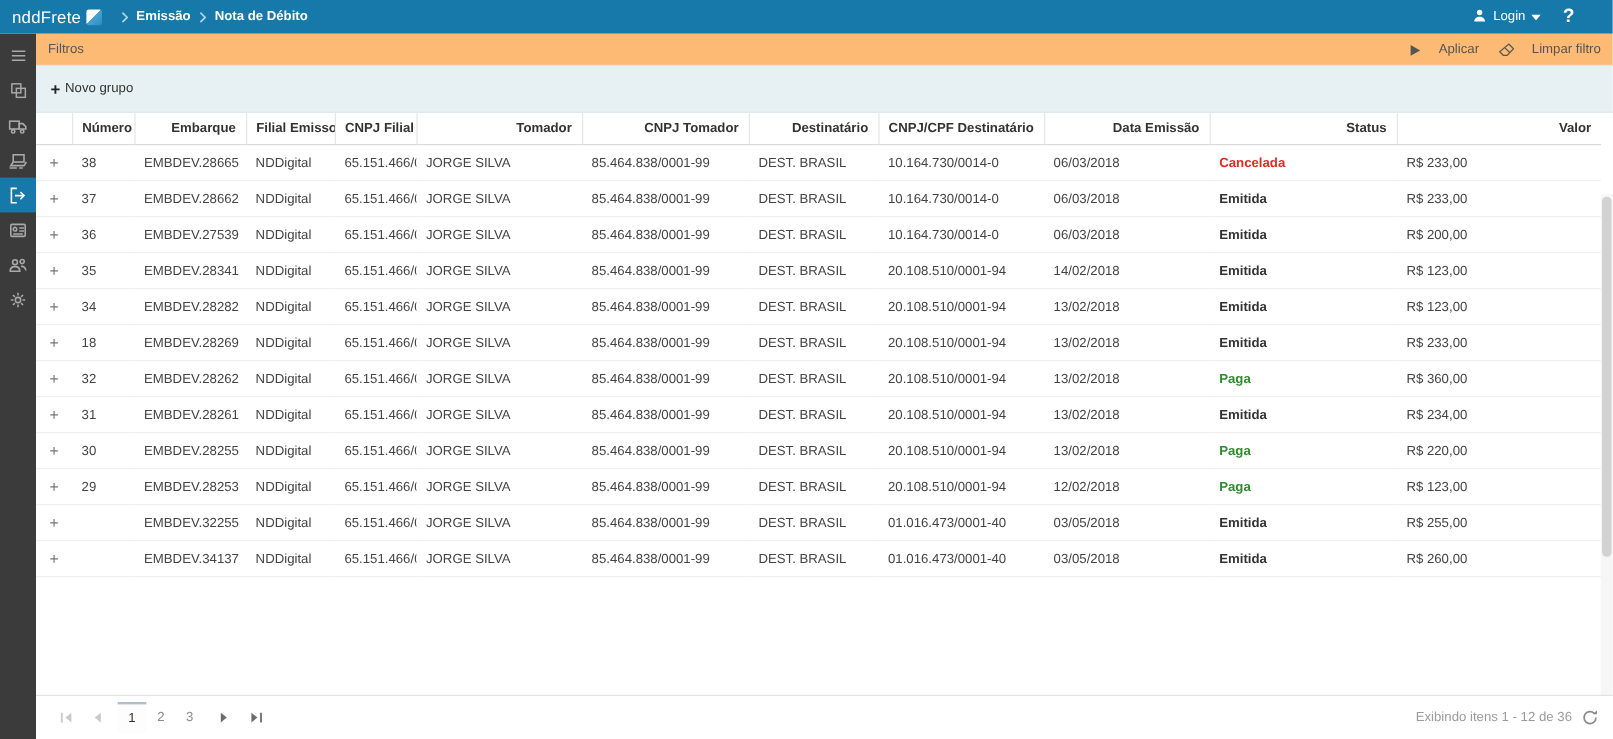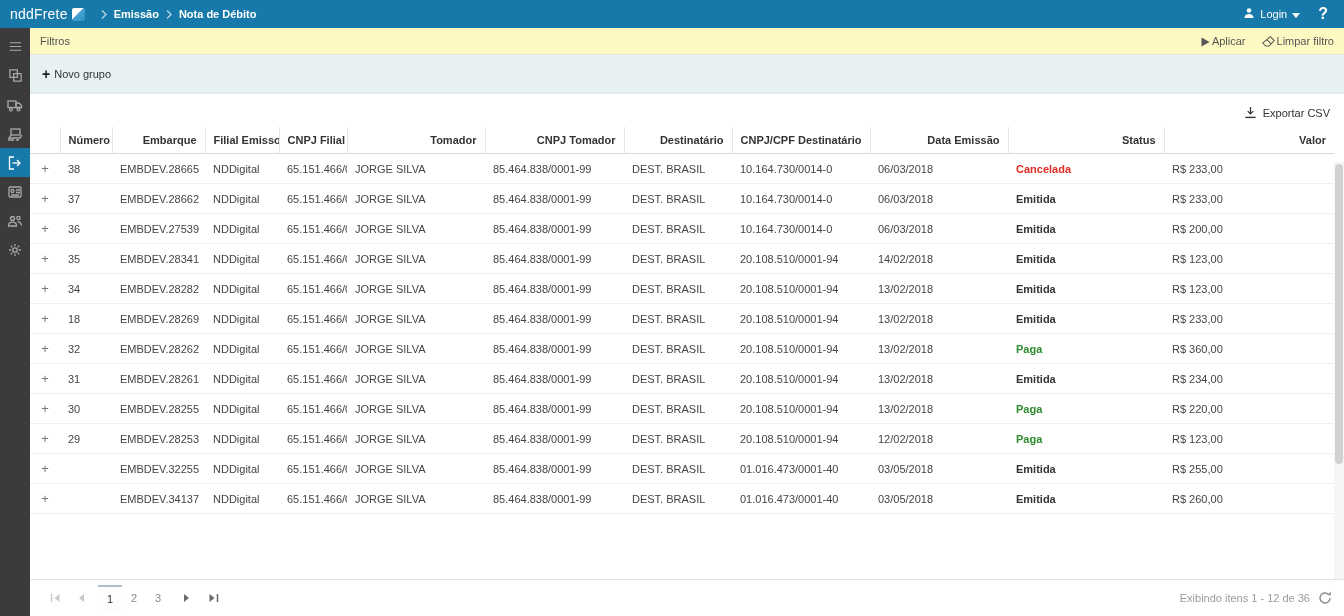--- a/index.html
+++ b/index.html
@@ -6,38 +6,38 @@
   html,body { width:1344px; height:616px; overflow:hidden; font-family:"Liberation Sans", sans-serif; background:#fff; }
   body { position:relative; font-size:11px; color:#444; }
 
   
   .topbar { position:absolute; top:0; left:0; right:0; height:28px; background:#1779a9; color:#fff; display:flex; align-items:center; z-index:10; }
   .brand { display:flex; align-items:center; gap:4px; padding:0 10px 0 10px; font-size:14px; font-weight:normal; letter-spacing:0.2px; cursor:pointer; }
   .brand-flag { width:13px; height:13px; border-radius:2px; background:linear-gradient(135deg,#ffffff 0%,#ffffff 45%,#49a4d1 45%,#2b8ec0 100%); display:inline-block; }
   .crumbs { display:flex; align-items:center; gap:7px; margin-left:6px; }
   .crumb-sep { opacity:0.85; display:flex; align-items:center; }
   .crumb { font-size:11px; font-weight:bold; cursor:pointer; }
-  .topbar-right { margin-left:auto; display:flex; align-items:center; gap:14px; padding-right:12px; }
+  .topbar-right { margin-left:auto; display:flex; align-items:center; gap:14px; padding-right:28px; }
   .login { display:flex; align-items:center; gap:5px; cursor:pointer; font-size:11px; }
   .help-btn { font-size:16px; font-weight:bold; cursor:pointer; padding:0 4px; }
 
   
   .sidebar { position:absolute; top:28px; left:0; bottom:0; width:30px; background:#3b3b3b; display:flex; flex-direction:column; align-items:stretch; padding-top:4px; z-index:9; }
   .side-item { height:29px; display:flex; align-items:center; justify-content:center; cursor:pointer; }
   .side-item svg { stroke:#a9a9a9; fill:none; stroke-width:1.3; }
   .side-item.active { background:#1779a9; }
   .side-item.active svg { stroke:#ffffff; }
 
   
   .main { position:absolute; top:28px; left:30px; right:0; bottom:0; background:#fff; }
 
-  .filters-bar { height:27px; background:#fef9c3; border-bottom:1px solid #e3e3e3; display:flex; align-items:center; padding:0 10px; color:#555; }
+  .filters-bar { height:27px; background:#fdba74; border-bottom:1px solid #e3e3e3; display:flex; align-items:center; padding:0 10px; color:#555; }
   .filters-title { font-size:11px; }
   .filters-actions { margin-left:auto; display:flex; align-items:center; gap:16px; }
-  .filter-action { display:flex; align-items:flex-end; gap:2px; cursor:pointer; color:#555; }
+  .filter-action { display:flex; align-items:flex-end; gap:15px; cursor:pointer; color:#555; }
 
   .filter-panel { height:39px; background:#e7f1f3; border-bottom:1px solid #dde9ec; display:flex; align-items:center; padding:0 12px; }
   .new-group-btn { display:flex; align-items:center; gap:4px; color:#333; cursor:pointer; }
   .plus-glyph { font-weight:bold; font-size:14px; line-height:1; color:#222; }
 
   .export-row { display:flex; justify-content:flex-end; align-items:center; padding:12px 14px 8px; }
   .export-btn { display:flex; align-items:center; gap:6px; color:#333; cursor:pointer; }
 
   
   table { width:calc(100% - 10px); border-collapse:collapse; table-layout:fixed; }
@@ -181,29 +181,20 @@
     </div>
   </div>
 
   <div class="filter-panel">
     <span class="new-group-btn">
       <span class="plus-glyph">+</span>
       <span>Novo grupo</span>
     </span>
   </div>
 
-  <div class="export-row">
-    <span class="export-btn">
-      <svg width="13" height="13" viewBox="0 0 14 14">
-          <path d="M7 1v7M4 5.5L7 8.5l3-3" stroke="#333" stroke-width="1.3" fill="none"></path>
-          <path d="M1.5 11.5h11v1.5h-11z" fill="#333"></path>
-        </svg>
-      <span>Exportar CSV</span>
-    </span>
-  </div>
 
   <table>
     <colgroup>
       <col style="width:30px">
         <col style="width:52px">
         <col style="width:93px">
         <col style="width:74px">
       <col style="width:68px">
         <col style="width:138px">
         <col style="width:139px">

